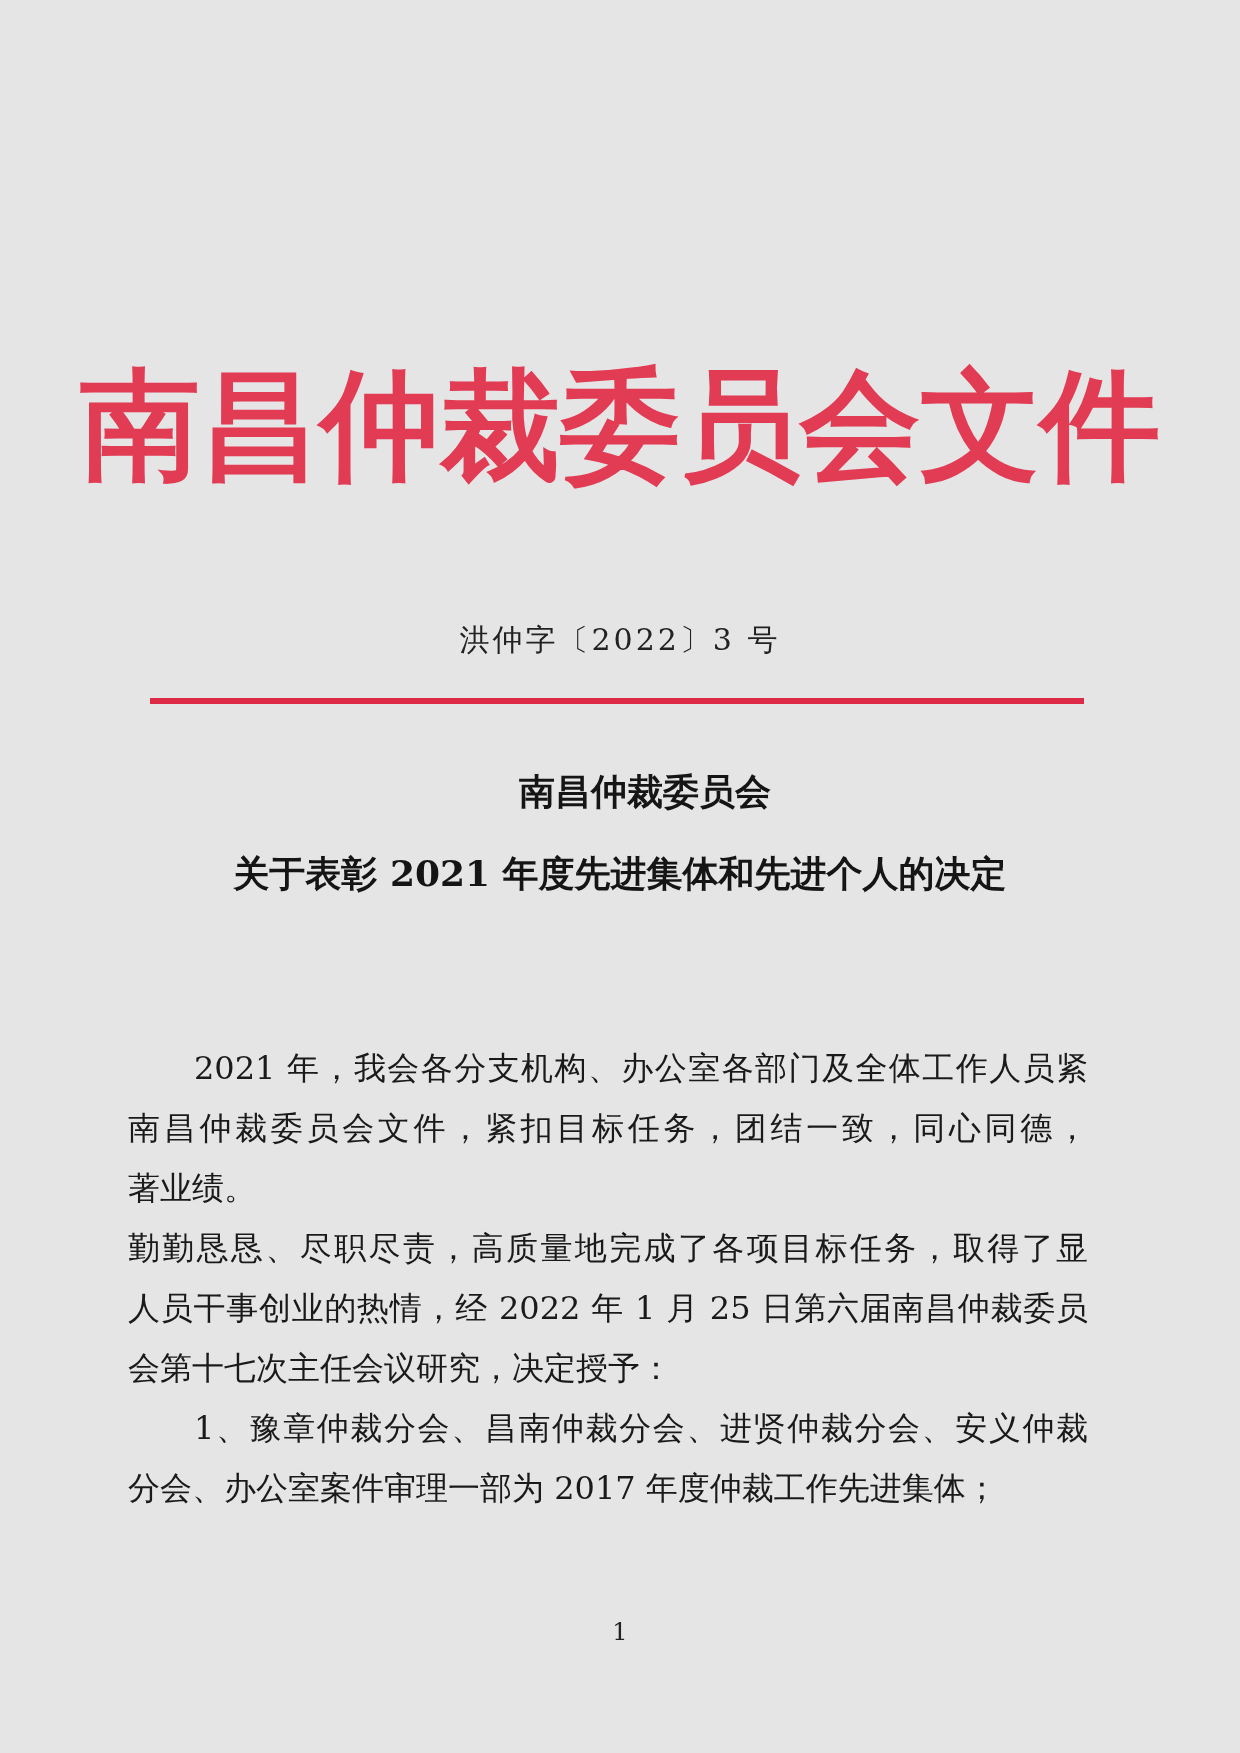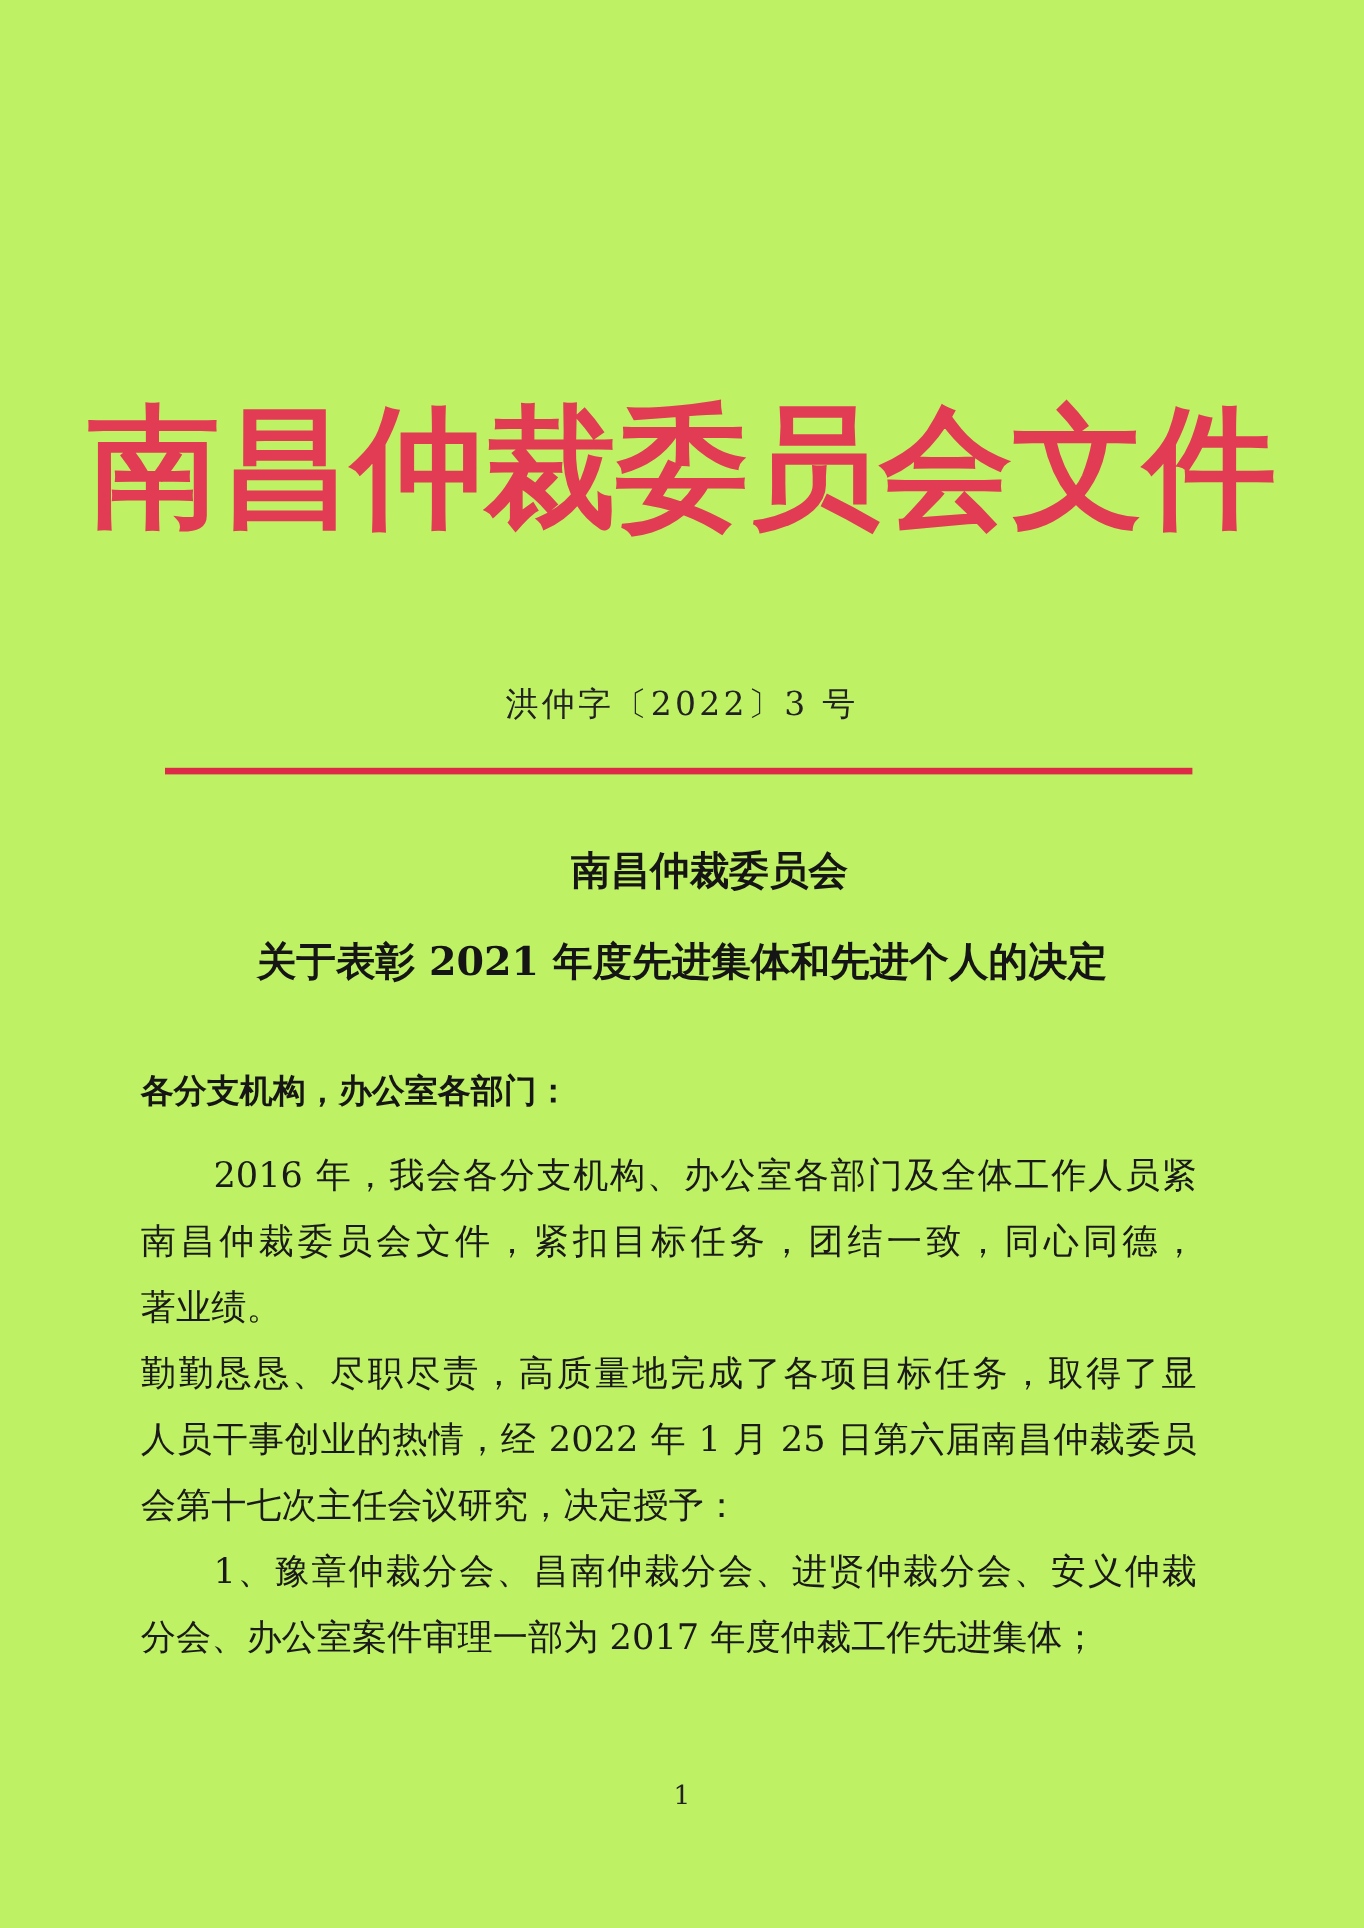--- a/index.html
+++ b/index.html
@@ -4,21 +4,21 @@
 <style>
   html, body {
     margin: 0;
     padding: 0;
     background: #ffffff;
   }
   .page {
     position: relative;
     width: 1240px;
     height: 1753px;
-    background: #bef264;
+    background: #e5e5e5;
     overflow: hidden;
     font-family: "DejaVu Serif", "Liberation Serif", serif;
     color: #1c1c1c;
   }
   .banner {
     position: absolute;
     top: 352px;
     left: 0;
     width: 100%;
     text-align: center;
@@ -123,24 +123,23 @@
   <div class="banner">南昌仲裁委员会文件</div>
 
   <div class="doc-number">洪仲字〔2022〕3 号</div>
 
   <div class="red-rule"></div>
 
   <div class="title-1">南昌仲裁委员会</div>
 
   <div class="title-2">关于表彰 2021 年度先进集体和先进个人的决定</div>
 
-  <div class="salutation">各分支机构，办公室各部门：</div>
 
   <div class="body-block">
-    <div class="body-line indent">2016 年，我会各分支机构、办公室各部门及全体工作人员紧</div>
+    <div class="body-line indent">2021 年，我会各分支机构、办公室各部门及全体工作人员紧</div>
     <div class="body-line">南昌仲裁委员会文件，紧扣目标任务，团结一致，同心同德，</div>
     <div class="body-line para-end">著业绩。</div>
     <div class="body-line">勤勤恳恳、尽职尽责，高质量地完成了各项目标任务，取得了显</div>
     <div class="body-line">人员干事创业的热情，经 2022 年 1 月 25 日第六届南昌仲裁委员</div>
     <div class="body-line para-end">会第十七次主任会议研究，决定授予：</div>
     <div class="body-line indent">1、豫章仲裁分会、昌南仲裁分会、进贤仲裁分会、安义仲裁</div>
     <div class="body-line para-end">分会、办公室案件审理一部为 2017 年度仲裁工作先进集体；</div>
   </div>
 
   <div class="page-number">1</div>

